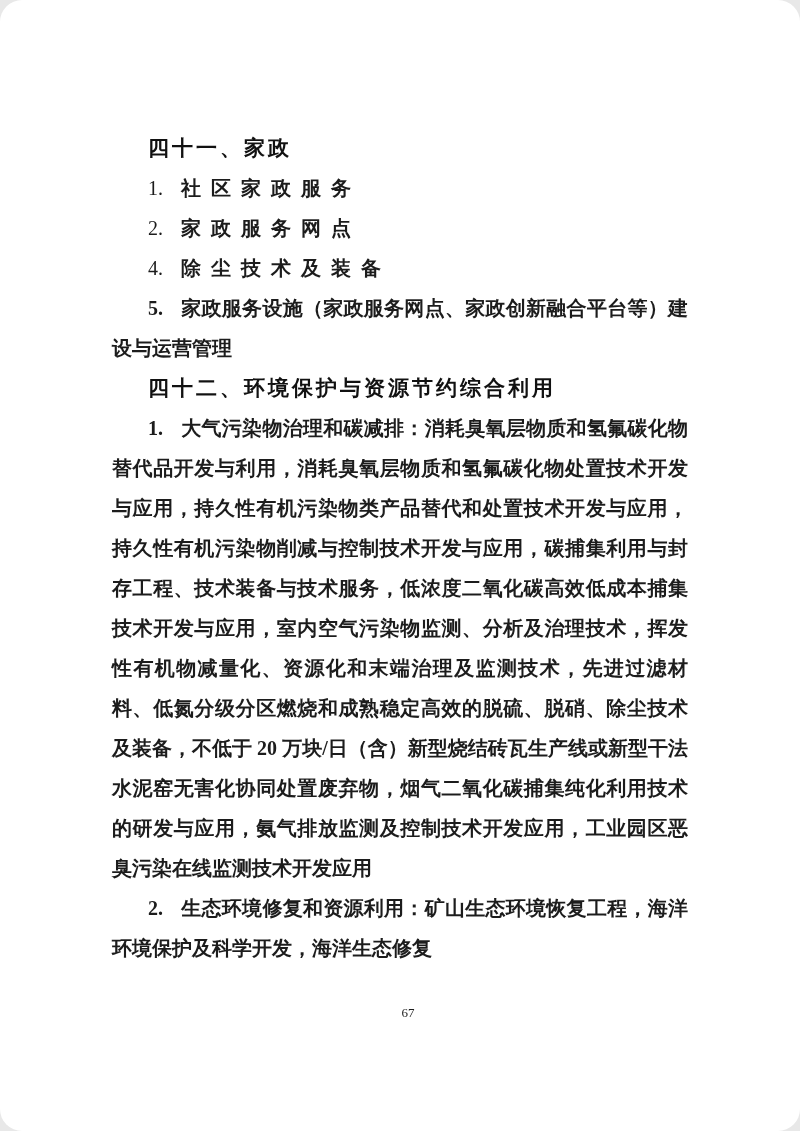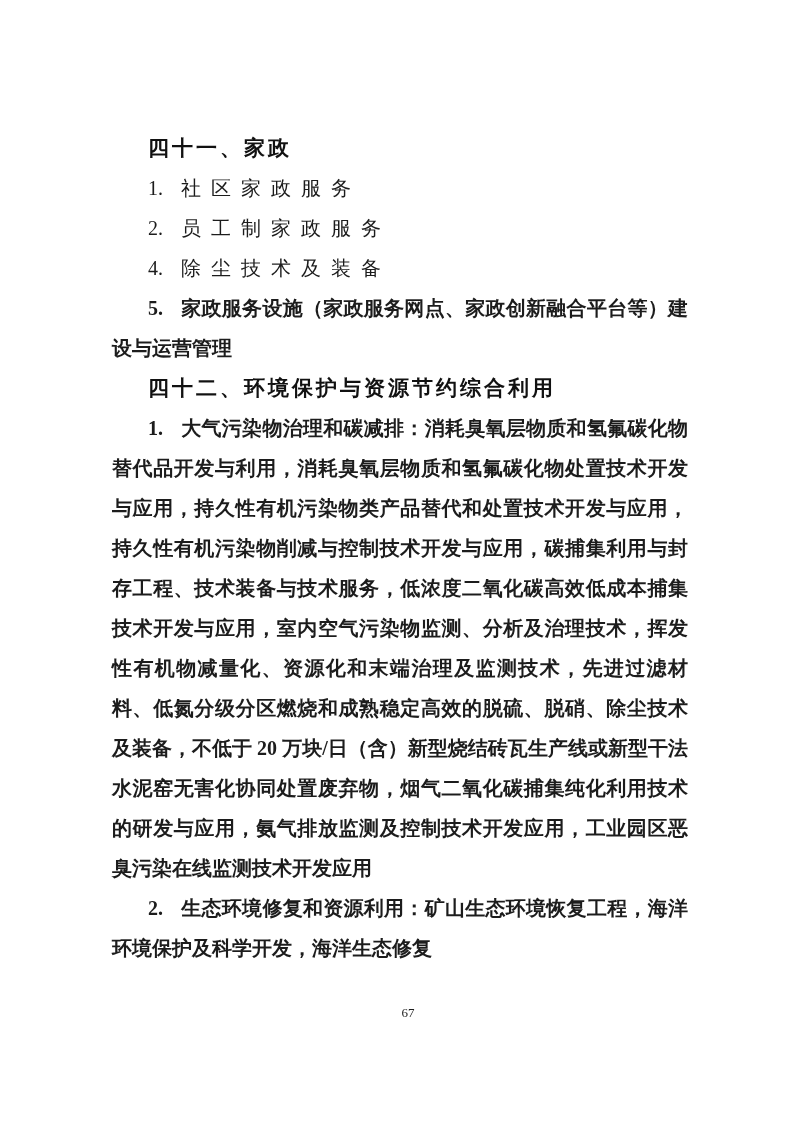--- a/index.html
+++ b/index.html
@@ -5,20 +5,21 @@
   html, body { margin: 0; padding: 0; background: #e8e8e8; }
   .page {
     position: relative;
     width: 800px;
     height: 1131px;
     margin: 0 auto;
     background: #ffffff;
     color: #1c1c1c;
     font-family: "Liberation Serif", "DejaVu Serif", serif;
     overflow: hidden;
+    border-radius: 22px;
   }
   .content {
     position: absolute;
     left: 112px;
     top: 128px;
     width: 576px;
   }
   .heading {
     margin: 0;
     font-family: "Liberation Sans", "DejaVu Sans", sans-serif;
@@ -30,21 +31,21 @@
     color: #111111;
     white-space: nowrap;
   }
   .item {
     margin: 0;
     font-size: 20px;
     line-height: 40px;
     text-indent: 36px;
   }
   .item .num { margin-right: 18px; letter-spacing: 0; }
-  .item-short .txt { letter-spacing: 10px; }
+  .item-short .txt { letter-spacing: 10px; font-weight: bold; }
   .para {
     margin: 0;
     font-size: 20px;
     line-height: 40px;
     text-indent: 36px;
     text-align: justify;
     text-justify: inter-ideograph;
     font-weight: bold;
   }
   .para .num { margin-right: 18px; }
@@ -64,21 +65,21 @@
 
 <div class="page">
   <div class="content">
 
     <h2 class="heading">四十一、家政</h2>
 
     <p class="item item-short">
       <span class="num">1.</span><span class="txt">社区家政服务</span>
     </p>
     <p class="item item-short">
-      <span class="num">2.</span><span class="txt">员工制家政服务</span>
+      <span class="num">2.</span><span class="txt">家政服务网点</span>
     </p>
     <p class="item item-short">
       <span class="num">4.</span><span class="txt">除尘技术及装备</span>
     </p>
     <p class="para">
       <span class="num">5.</span><span class="txt">家政服务设施（家政服务网点、家政创新融合平台等）建设与运营管理</span>
     </p>
 
     <h2 class="heading">四十二、环境保护与资源节约综合利用</h2>
 

